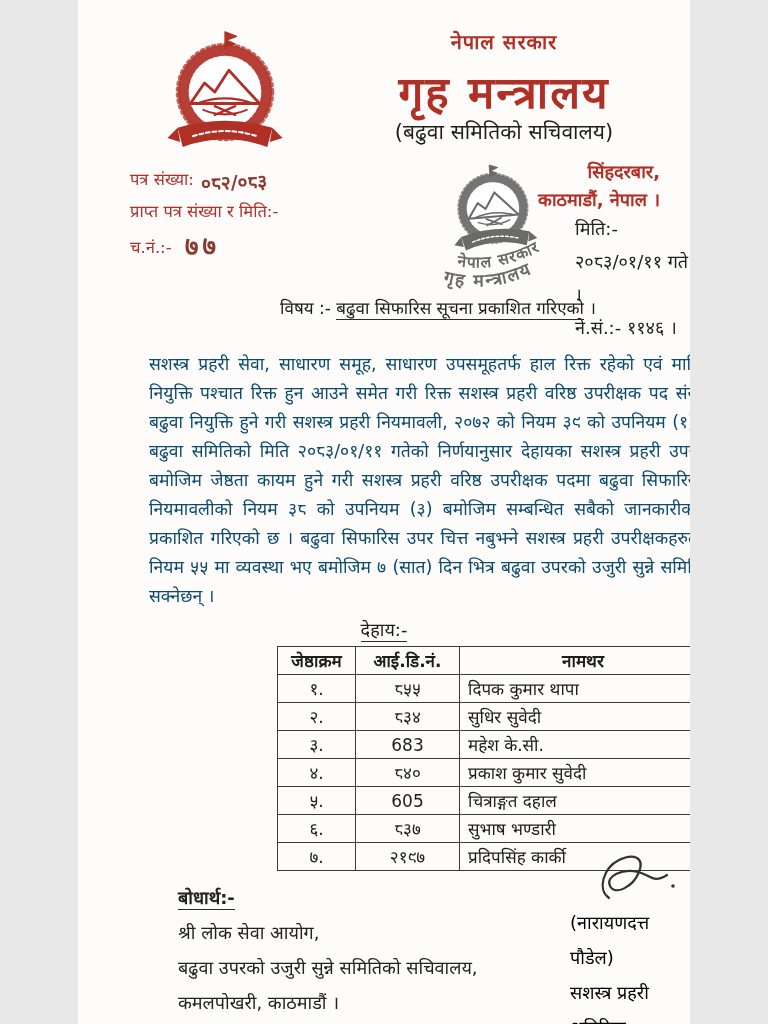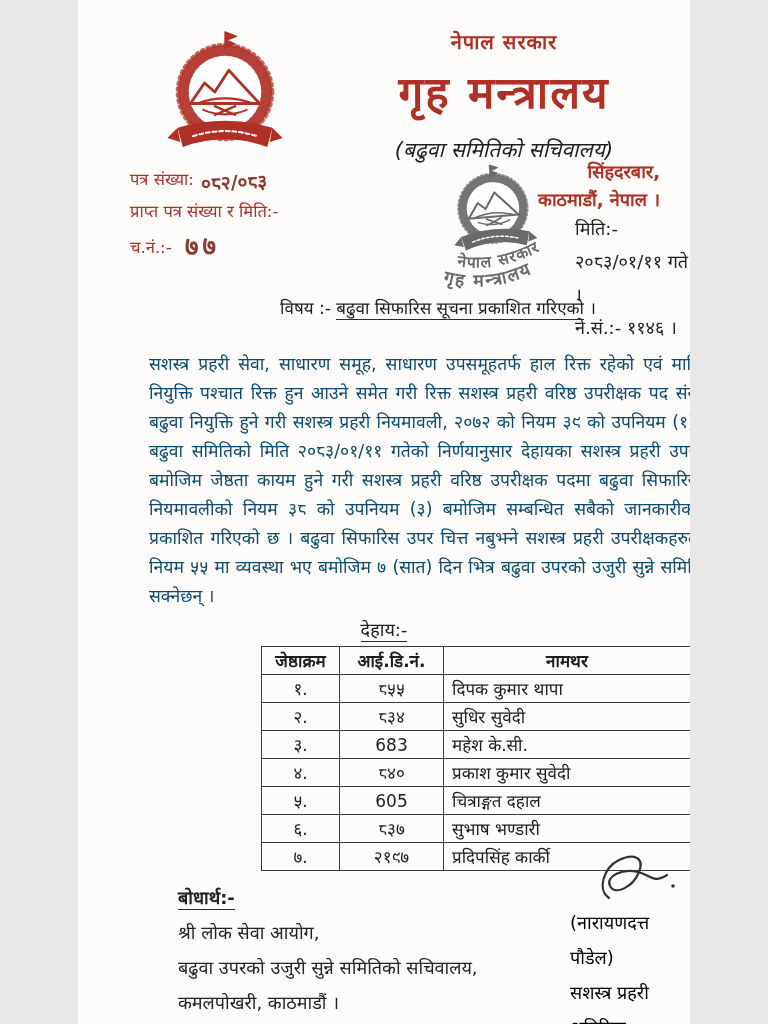--- a/index.html
+++ b/index.html
@@ -18,39 +18,39 @@
     background:var(--paper);
     overflow:hidden;
     font-family:"DejaVu Sans","Liberation Sans",sans-serif;
     color:var(--ink);
   }
   
   .emblem-red{position:absolute;left:78px;top:28px;width:138px;height:128px;color:var(--brand-red);}
   .header-block{position:absolute;left:230px;top:28px;width:392px;text-align:center;}
   .gov-line{font-size:20px;font-weight:700;color:var(--brand-red);letter-spacing:1px;}
   .ministry-line{margin-top:14px;font-size:44px;font-weight:700;color:var(--brand-red);letter-spacing:2px;line-height:1.1;}
-  .secretariat-line{margin-top:18px;font-size:21px;color:#1e1e1e;font-style:italic;}
+  .secretariat-line{font-size:21px;color:#1e1e1e;}
   
   .meta-left{position:absolute;left:52px;top:162px;font-size:16.5px;color:var(--brand-red);line-height:32px;}
   .hand{color:var(--handwriting);font-weight:600;display:inline-block;transform:rotate(-2deg);}
   .hand-letterno{font-size:19px;position:relative;top:4px;margin-left:2px;}
   .hand-chno{font-size:26px;letter-spacing:4px;position:relative;top:2px;margin-left:8px;}
   .meta-right-red{position:absolute;right:30px;top:158px;width:240px;text-align:right;font-size:18px;font-weight:600;color:var(--brand-red);line-height:28px;}
   .meta-right-black{position:absolute;left:497px;top:212px;font-size:18px;color:#1f1f1f;line-height:33px;}
   
   .stamp{position:absolute;left:322px;top:162px;width:190px;height:140px;color:var(--stamp-gray);opacity:.88;transform:rotate(-5deg);}
   
   .subject{position:absolute;left:0;top:296px;width:100%;text-align:center;padding-left:108px;font-size:17px;color:#1c1c1c;}
   .subject .u{border-bottom:1.6px solid #2a2a2a;padding-bottom:1px;}
   
   .body-par{position:absolute;left:71px;top:350px;width:664px;font-size:17.5px;line-height:29px;text-align:justify;color:#0c4a6e;}
   
   .dehaya{position:absolute;left:0;top:617px;width:100%;text-align:center;font-size:18px;color:#1c1c1c;}
   .dehaya span{border-bottom:1.6px solid #2a2a2a;padding-bottom:1px;}
-  table.seniority{position:absolute;left:183px;top:646px;width:430px;border-collapse:collapse;font-size:17px;color:#1d1d1d;}
+  table.seniority{position:absolute;left:199px;top:646px;width:430px;border-collapse:collapse;font-size:17px;color:#1d1d1d;}
   table.seniority th,table.seniority td{border:1.6px solid #3a3a3a;padding:2px 8px;height:26px;}
   table.seniority th{font-weight:700;text-align:center;}
   table.seniority th:nth-child(1){width:78px;text-align:center;}
   table.seniority th:nth-child(2){width:104px;text-align:center;}
   table.seniority td:nth-child(1),table.seniority td:nth-child(2){text-align:center;}
   
   .cc-block{position:absolute;left:100px;top:880px;font-size:18px;color:#222;line-height:35px;}
   .cc-block .heading{font-weight:600;}
   .cc-block .heading span{border-bottom:1.6px solid #2a2a2a;padding-bottom:1px;}
   .sign-block{position:absolute;left:492px;top:905px;font-size:18px;color:#000000;line-height:35px;}

